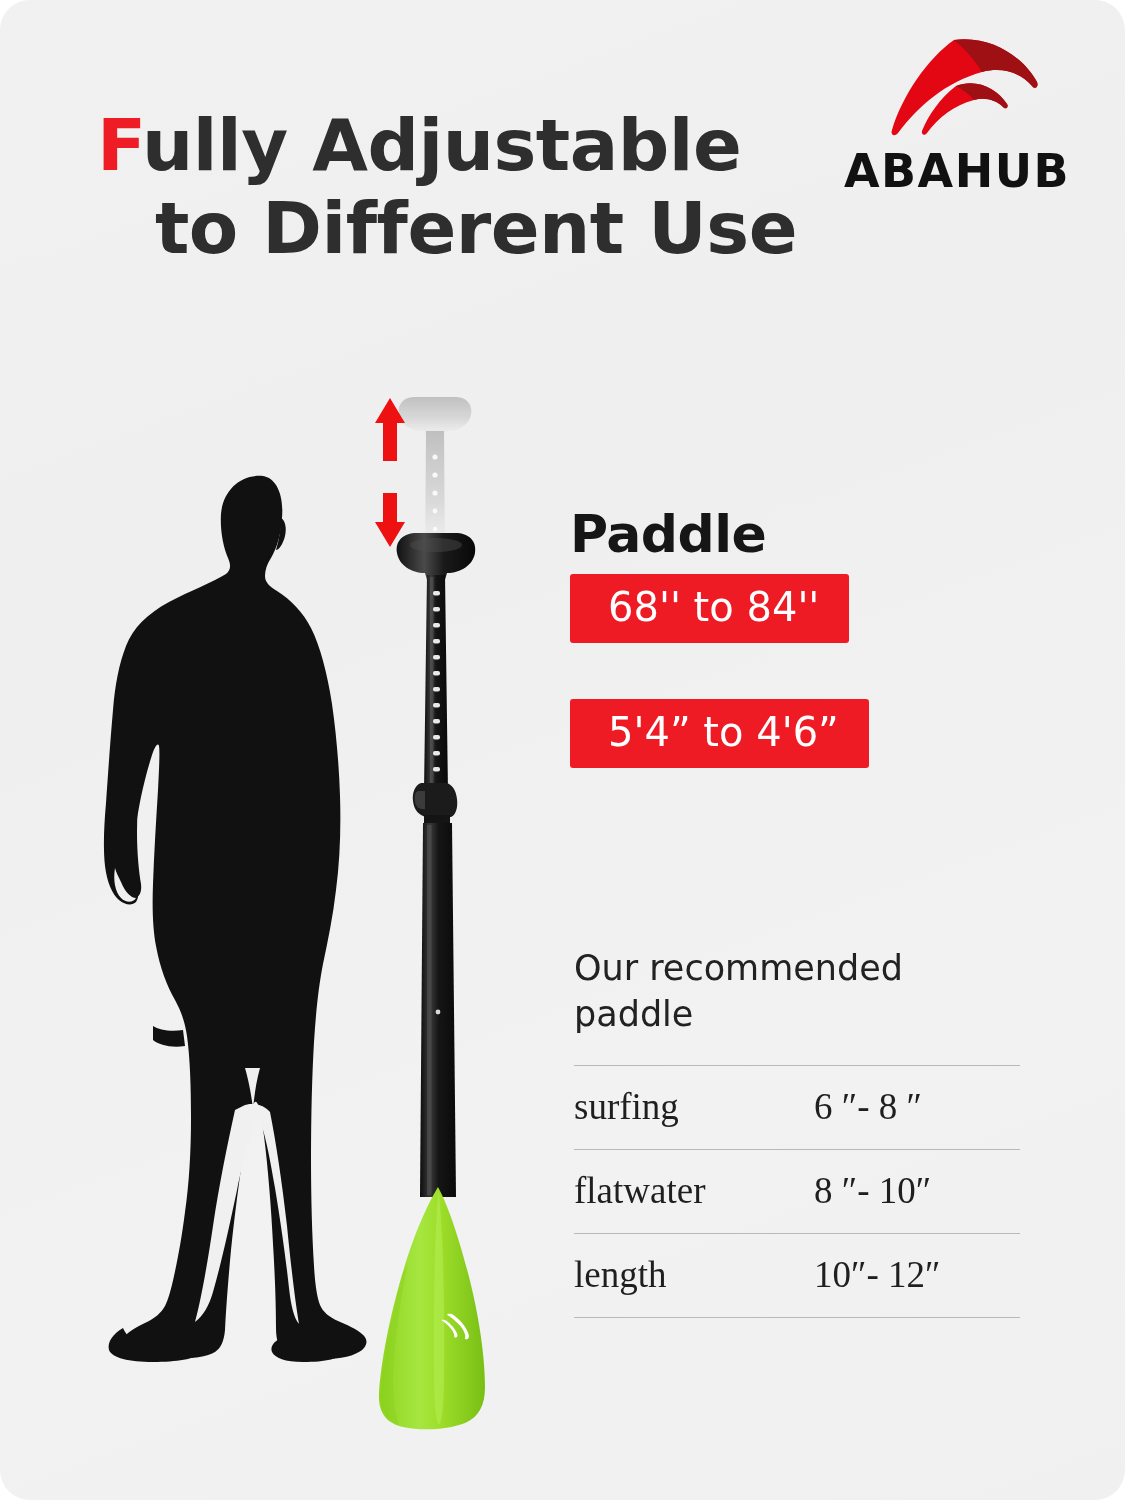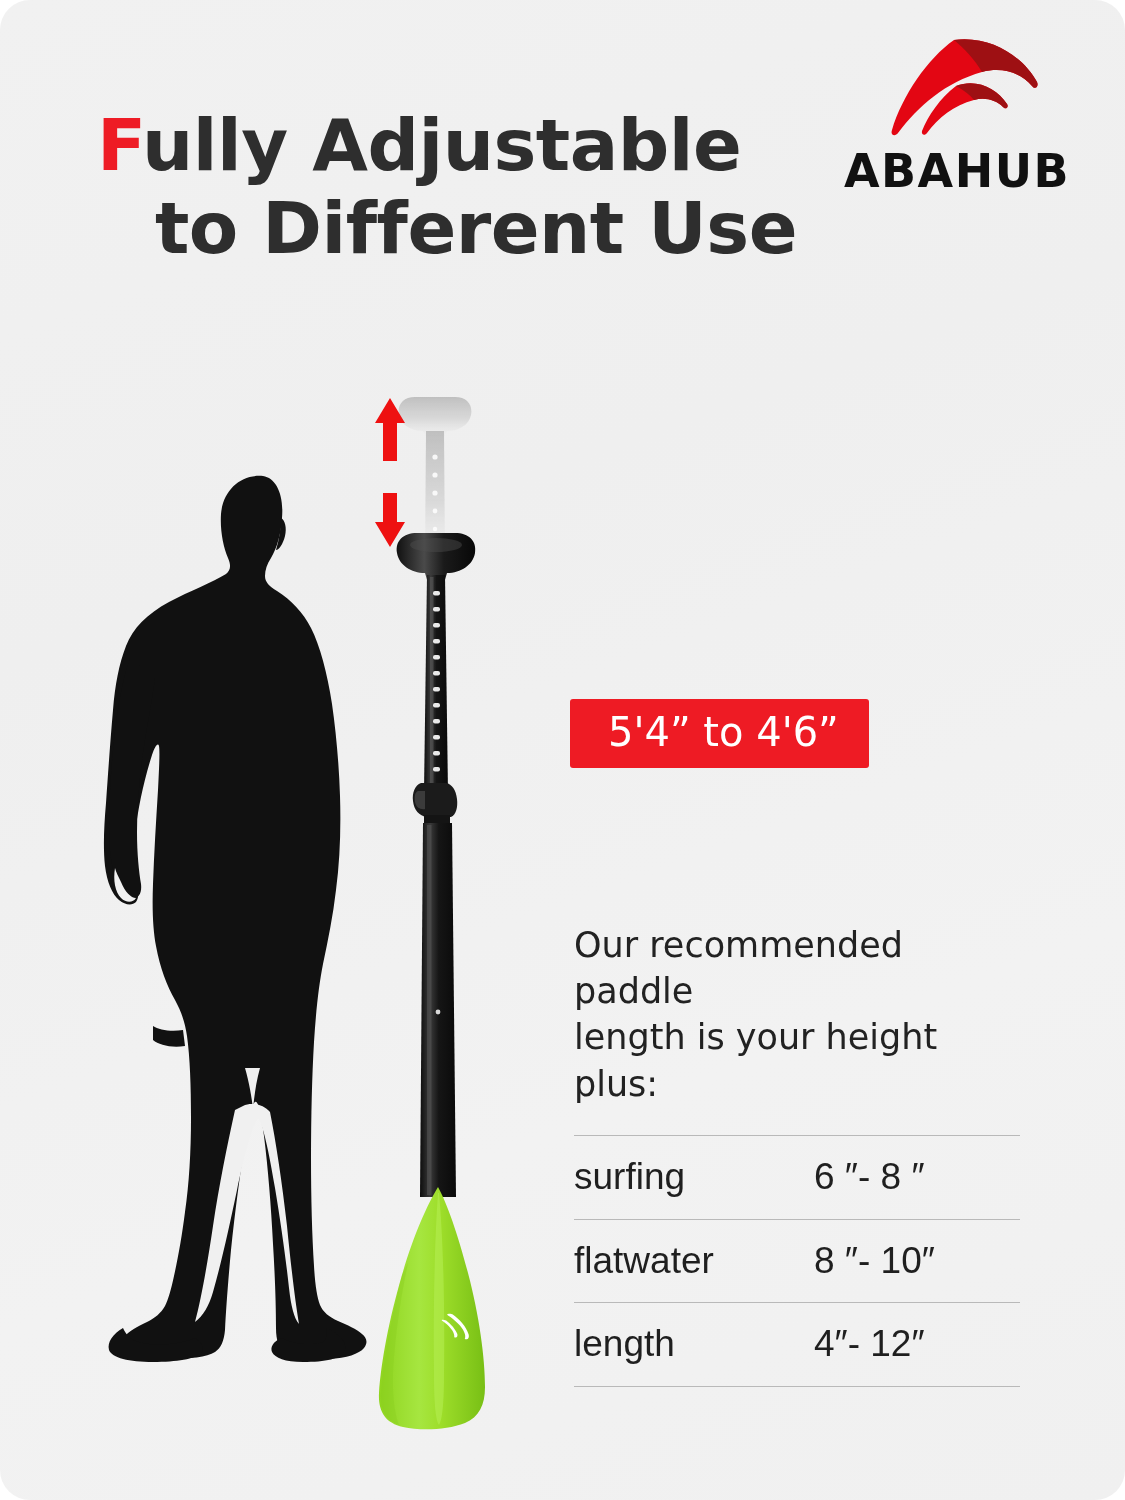--- a/index.html
+++ b/index.html
@@ -112,40 +112,40 @@
     border-radius: 3px;
     white-space: nowrap;
   }
   #spec-paddle { top: 508px; }
   #spec-paddlers { top: 685px; }
 
   
   .reco {
     position: absolute;
     left: 574px;
-    top: 922px;
+    top: 945px;
     width: 450px;
   }
   .reco-intro {
     font-family: "DejaVu Sans", "Liberation Sans", sans-serif;
     font-weight: 400;
     font-size: 35px;
     line-height: 1.32;
     color: #222222;
   }
   table.reco-table {
     margin-top: 28px;
     width: 446px;
     border-collapse: collapse;
     table-layout: fixed;
   }
   table.reco-table td {
     border-top: 1.5px solid #b9b9b9;
     padding: 22px 0 22px 0;
-    font-family: Liberation Sans, sans-serif;
+    font-family: Liberation Serif, serif;
     font-weight: 400;
     font-size: 37px;
     color: #1f1f1f;
     line-height: 1.05;
   }
   table.reco-table tr:last-child td {
     border-bottom: 1.5px solid #b9b9b9;
   }
   td.reco-activity {
     padding-left: 22px;
@@ -391,41 +391,44 @@
     <g transform="translate(111,938) rotate(90)">
       <g transform="translate(0,0) scale(0.62)">
         <path d="M2 22 C 10 10, 22 0, 34 -4 C 40 -6, 44 -3, 42 2 C 36 -1, 26 4, 17 13 C 12 18, 7 24, 4 29 C 2 32, 0 30, 2 22 Z" fill="#ffffff"></path>
         <path d="M12 32 C 18 24, 26 17, 34 14 C 38 13, 41 15, 39 19 C 34 18, 27 22, 21 28 C 18 31, 15 35, 13 38 C 11 41, 10 38, 12 32 Z" fill="#ffffff"></path>
       </g>
       <text x="-3" y="78" transform="rotate(180) translate(0,0)" font-family="'DejaVu Sans','Liberation Sans',sans-serif" font-size="15" font-weight="700" letter-spacing="1.6" fill="#ffffff" text-anchor="middle">ABAHUB</text>
       <text x="3" y="42" font-family="'DejaVu Sans','Liberation Sans',sans-serif" font-size="15" font-weight="700" letter-spacing="1.6" fill="#ffffff"></text>
     </g>
   </svg>
 
+  <div class="spec" id="spec-paddle">
+    <div class="spec-title">Paddle</div>
+    <div class="spec-badge">68'' to 84''</div>
+  </div>
 
   <div class="spec" id="spec-paddlers">
     <div class="spec-badge">5'4” to 4'6”</div>
   </div>
 
   <div class="reco">
     <div class="reco-intro">
       <span>Our recommended paddle</span><br>
-      <span>length is your height plus:</span>
     </div>
     <table class="reco-table">
       <tbody>
         <tr>
           <td class="reco-activity">surfing</td>
           <td class="reco-range">6 ″-  8 ″</td>
         </tr>
         <tr>
           <td class="reco-activity">flatwater</td>
           <td class="reco-range">8 ″- 10″</td>
         </tr>
         <tr>
           <td class="reco-activity">length</td>
-          <td class="reco-range">4″- 12″</td>
+          <td class="reco-range">10″- 12″</td>
         </tr>
       </tbody>
     </table>
   </div>
 
 </div>
 
 </body></html>

